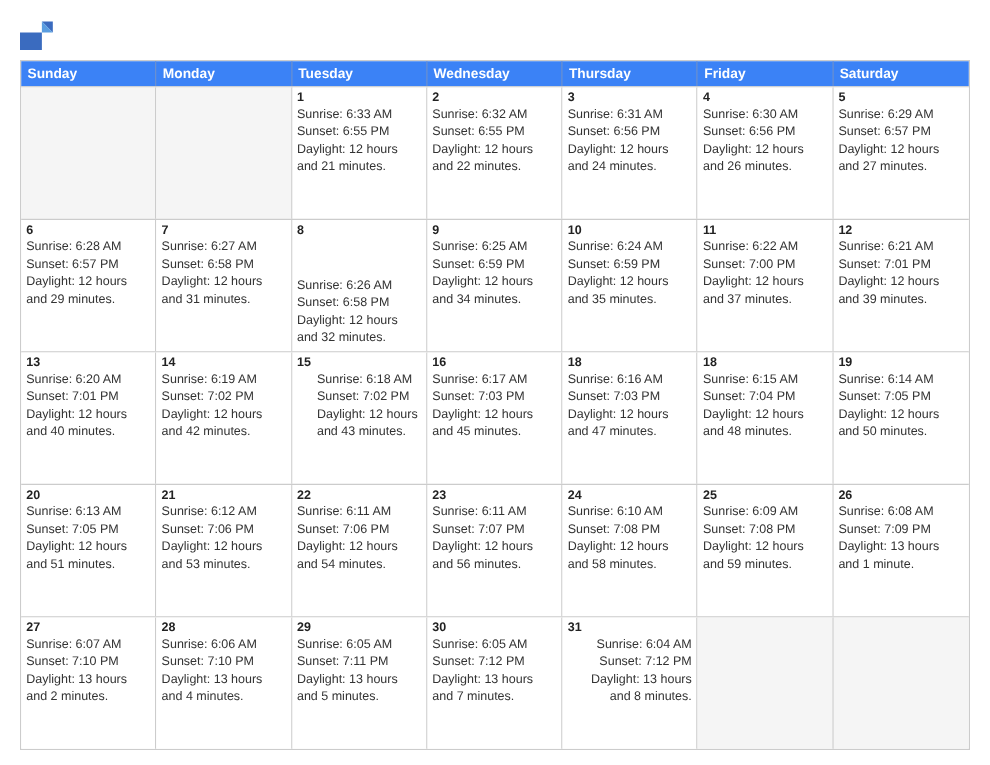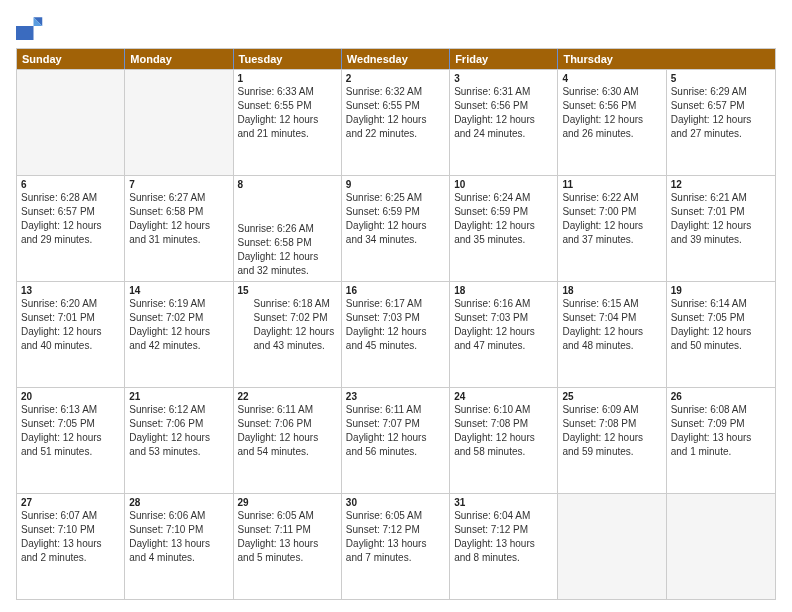--- a/index.html
+++ b/index.html
@@ -53,21 +53,21 @@
     }
     .calendar {
       flex: 1;
       display: flex;
       flex-direction: column;
       border: 1px solid #ccc;
     }
     .cal-header {
       display: grid;
       grid-template-columns: repeat(7, 1fr);
-      background: #a16207;
+      background: #3b82f6;
     }
     .cal-header-cell {
       color: #fff;
       font-size: 11px;
       font-weight: bold;
       padding: 4px 5px;
       border-right: 1px solid #6a8fd0;
       text-align: left;
     }
     .cal-header-cell:last-child { border-right: none; }
@@ -127,22 +127,23 @@
       <div class="subtitle"></div>
     </div>
   </div>
 
   <div class="calendar">
     <div class="cal-header">
       <div class="cal-header-cell">Sunday</div>
       <div class="cal-header-cell">Monday</div>
       <div class="cal-header-cell">Tuesday</div>
       <div class="cal-header-cell">Wednesday</div>
+      <div class="cal-header-cell">Thursday</div>
       <div class="cal-header-cell">Friday</div>
-      <div class="cal-header-cell">Thursday</div>
+      <div class="cal-header-cell">Saturday</div>
     </div>
     <div class="cal-body" id="cal-body">
     <div class="cal-row">
           <div class="cal-cell empty"></div>
           <div class="cal-cell empty"></div>
           <div class="cal-cell">
             <span class="cell-date">1</span>
             <div class="cell-info" style="white-space: pre-line;">Sunrise: 6:33 AM
 Sunset: 6:55 PM
 Daylight: 12 hours
@@ -354,21 +355,21 @@
           </div>
           <div class="cal-cell">
             <span class="cell-date">30</span>
             <div class="cell-info" style="white-space: pre-line;">Sunrise: 6:05 AM
 Sunset: 7:12 PM
 Daylight: 13 hours
 and 7 minutes.</div>
           </div>
           <div class="cal-cell">
             <span class="cell-date">31</span>
-            <div class="cell-info" style="white-space: pre-line;">Sunrise: 6:04 AM
+            <div class="cell-info" style="white-space: pre-line; text-align: right;">Sunrise: 6:04 AM
 Sunset: 7:12 PM
 Daylight: 13 hours
 and 8 minutes.</div>
           </div>
           <div class="cal-cell empty"></div>
           <div class="cal-cell empty"></div>
         </div>
       </div>
   </div>
 </div>

